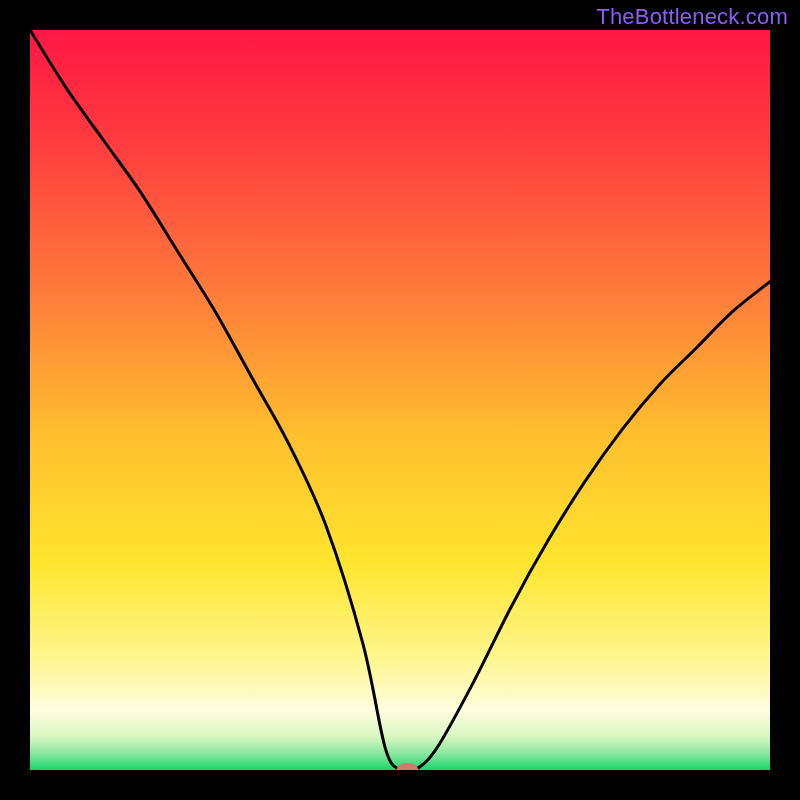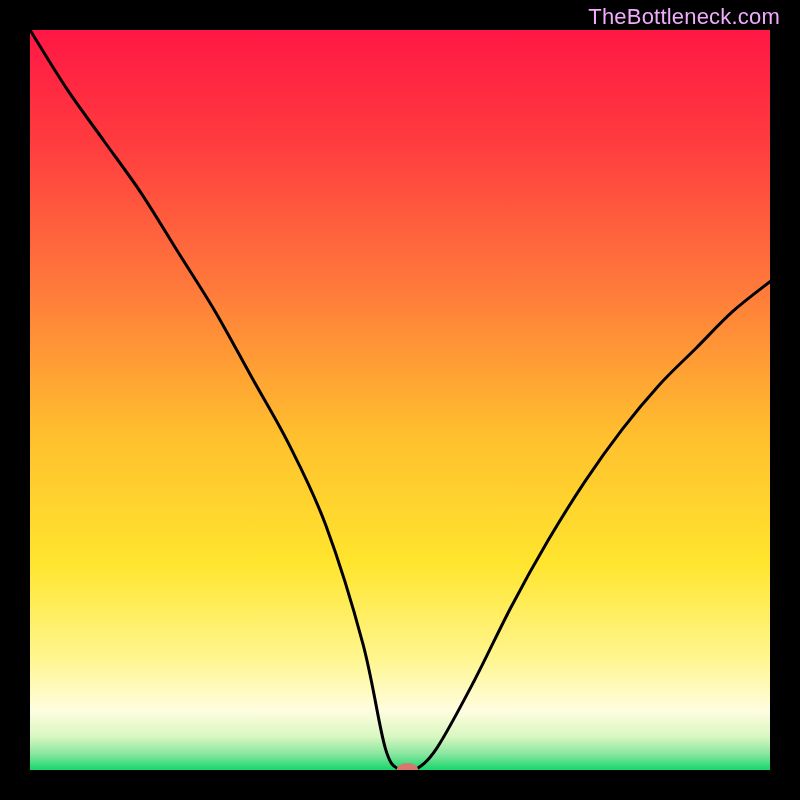--- a/index.html
+++ b/index.html
@@ -13,22 +13,22 @@
   }
   .frame {
     position: relative;
     width: 800px;
     height: 800px;
     background: #000;
   }
   .attribution {
     position: absolute;
     top: 4px;
-    right: 20px;
-    color: #f0abfc;
+    right: 12px;
+    color: #8b5cf6;
     font-size: 22px;
     font-weight: 500;
     letter-spacing: 0.2px;
   }
   svg {
     display: block;
   }
 </style>
 </head>
 <body>

